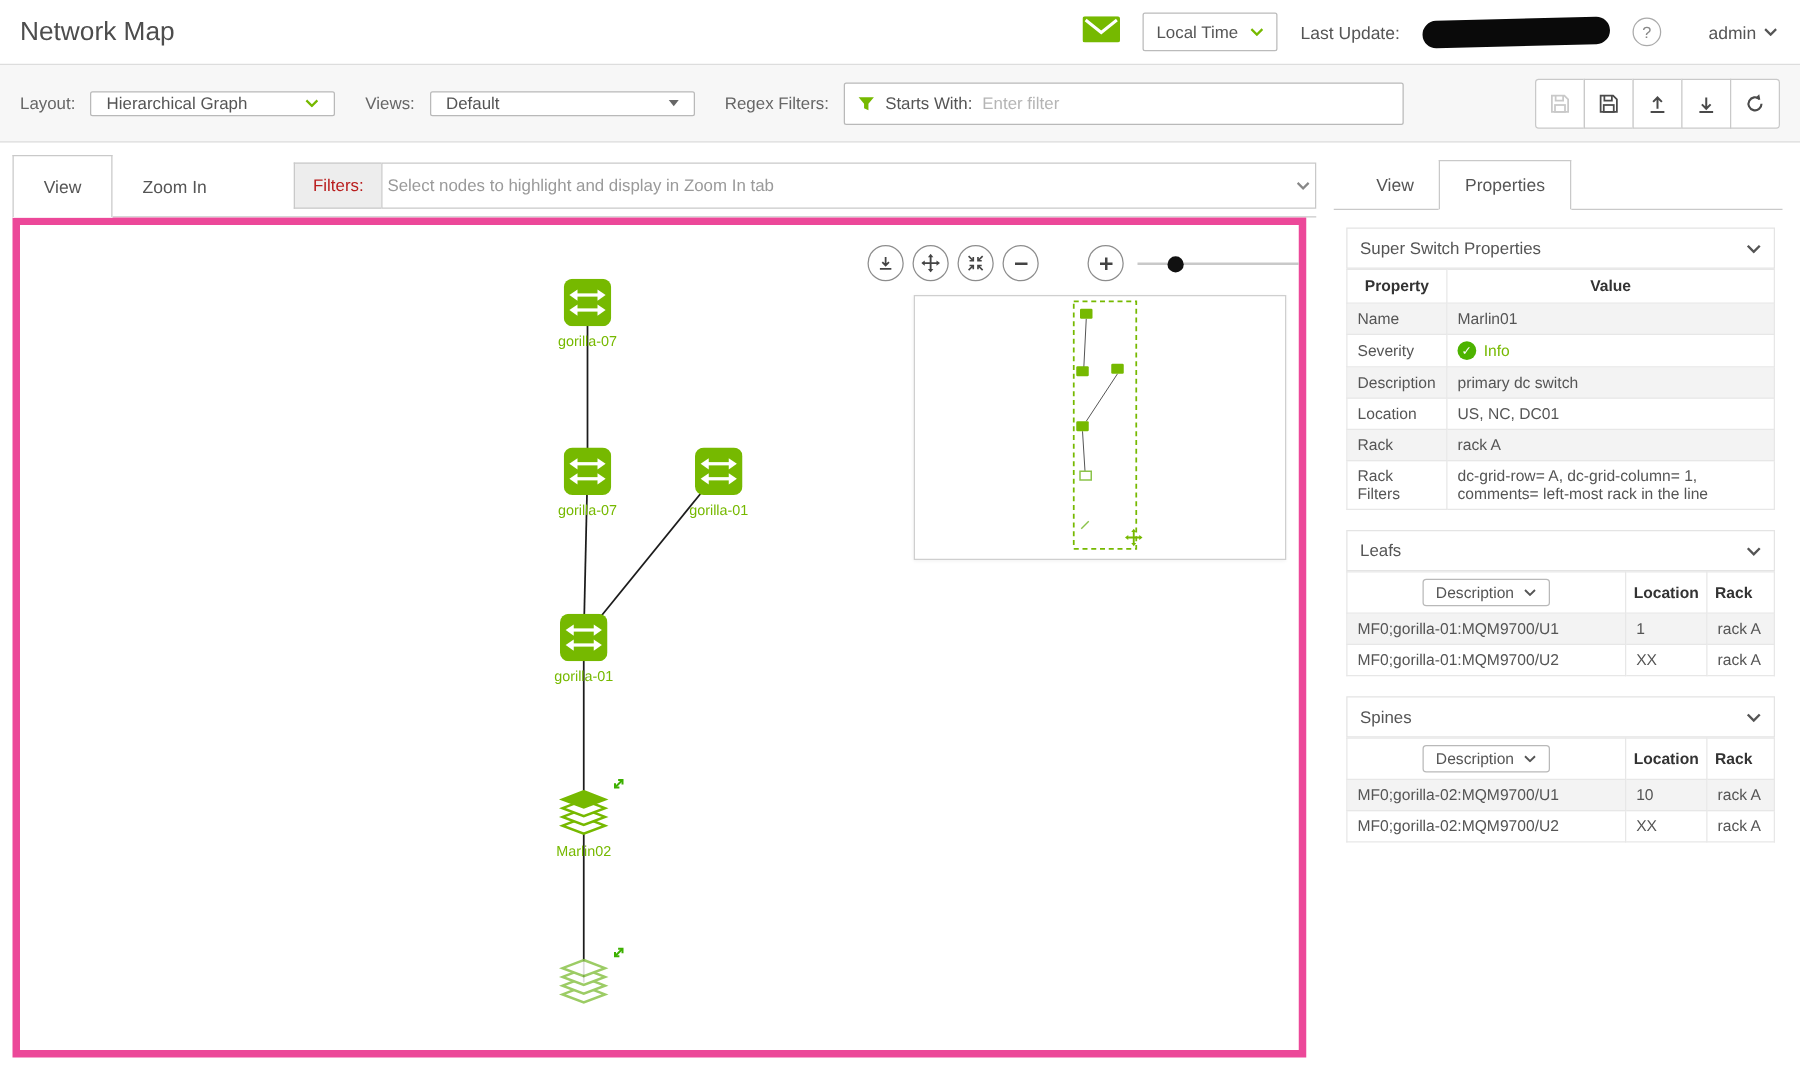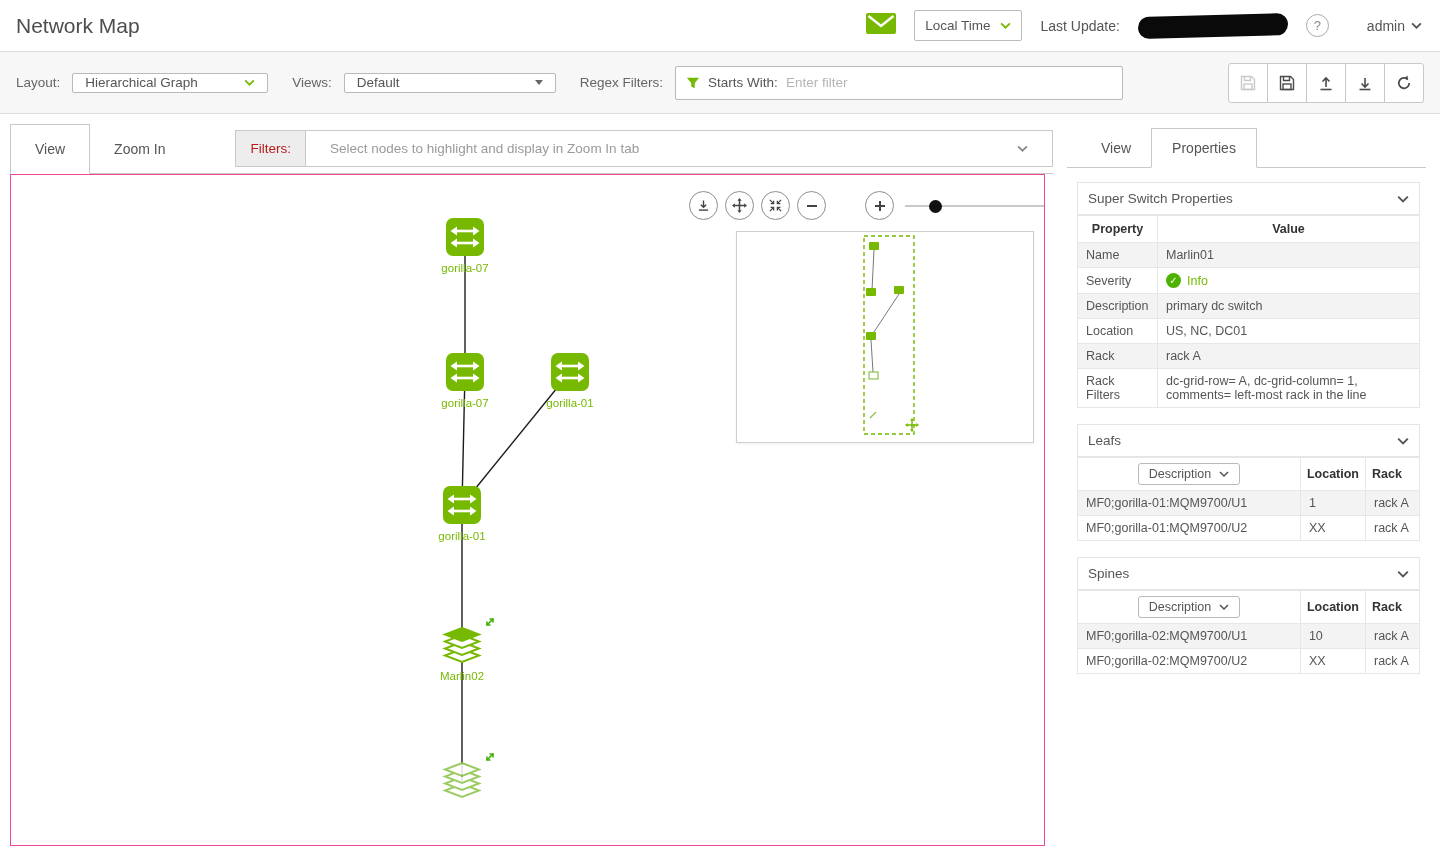--- a/index.html
+++ b/index.html
@@ -51,24 +51,24 @@
 
   .tabbar { height:50px; display:flex; align-items:center; border-bottom:1px solid #c9c9c9; }
   .tab { height:50px; display:flex; align-items:center; padding:0 24px; font-size:14px; color:#555;
     cursor:pointer; }
   .tab.active { background:#fff; border:1px solid #c9c9c9; border-bottom:1px solid #fff;
     margin-bottom:-1px; z-index:2; position:relative; }
   .filters-row { margin-left:46px; flex:1; display:flex; align-items:stretch; height:37px; }
   .filters-chip { background:#ededed; border:1px solid #c9c9c9; border-right:none;
     display:flex; align-items:center; padding:0 14px; font-size:13.5px; color:#b91c1c; }
   .filters-select { flex:1; border:1px solid #c9c9c9; background:#fff; display:flex; align-items:center;
-    padding:0 24px; gap:10px; cursor:pointer; }
+    padding:0 4px; gap:10px; cursor:pointer; }
   .filters-select .ph { flex:1; font-size:13.5px; color:#9a9a9a; }
 
-  .canvas { position:relative; width:1035px; height:672px; border:1px solid #ec4899; background:#fff;
+  .canvas { position:relative; width:1035px; height:672px; border:6px solid #ec4899; background:#fff;
     overflow:hidden; }
   .edges { position:absolute; left:0; top:0; }
 
   .node { position:absolute; width:90px; display:flex; flex-direction:column; align-items:center;
     cursor:pointer; }
   .node .nlabel { margin-top:2px; font-size:11.5px; color:#76b900; white-space:nowrap; }
   .node .iconwrap { position:relative; }
   .expand-arrow { position:absolute; right:-14px; top:-12px; }
 
   .zoom-controls { position:absolute; left:678px; top:16px; display:flex; align-items:center; gap:7px; }

